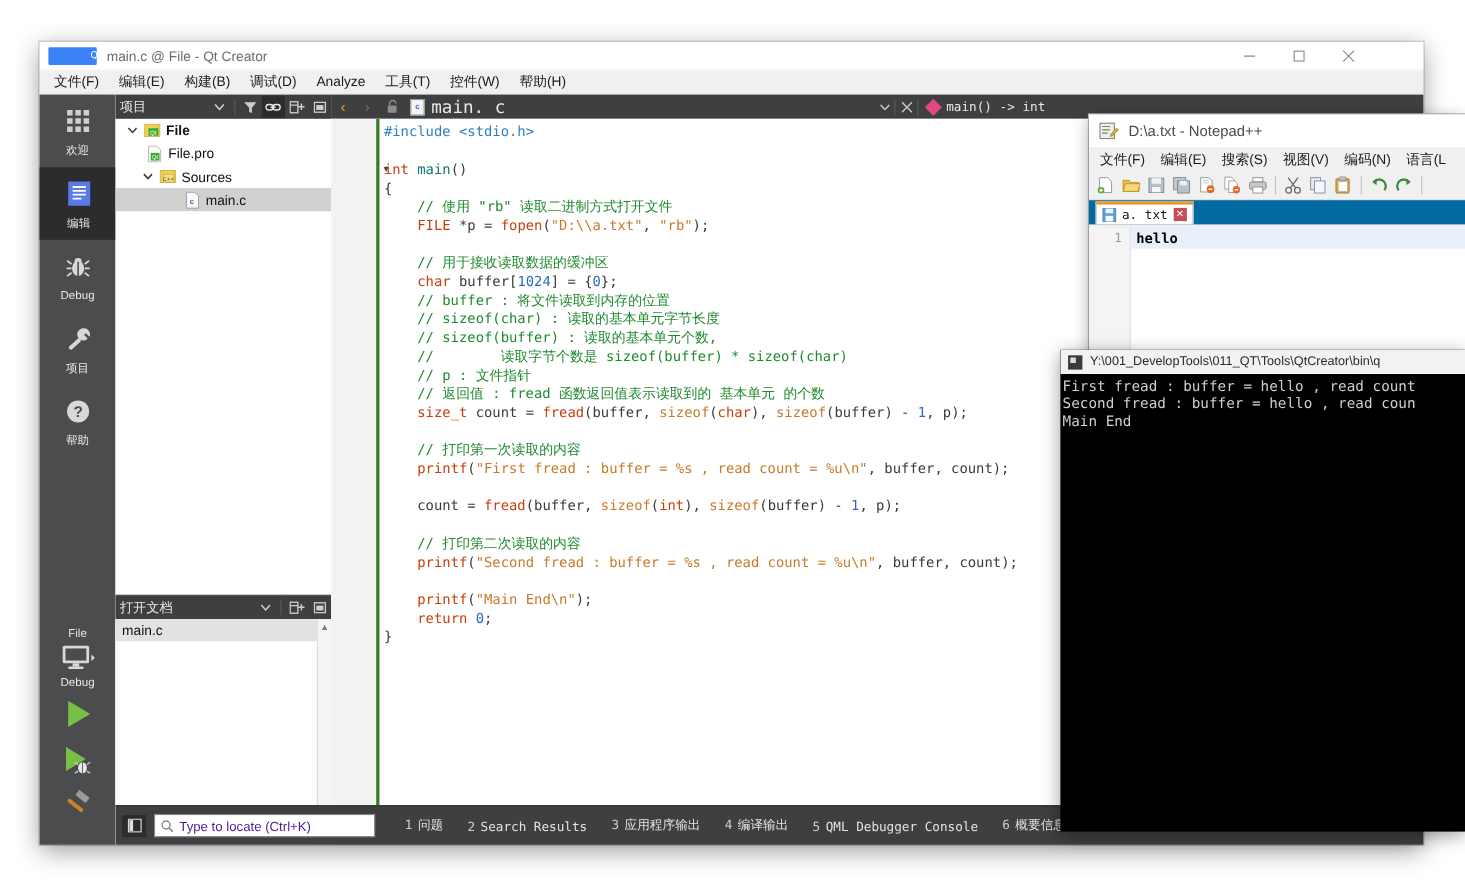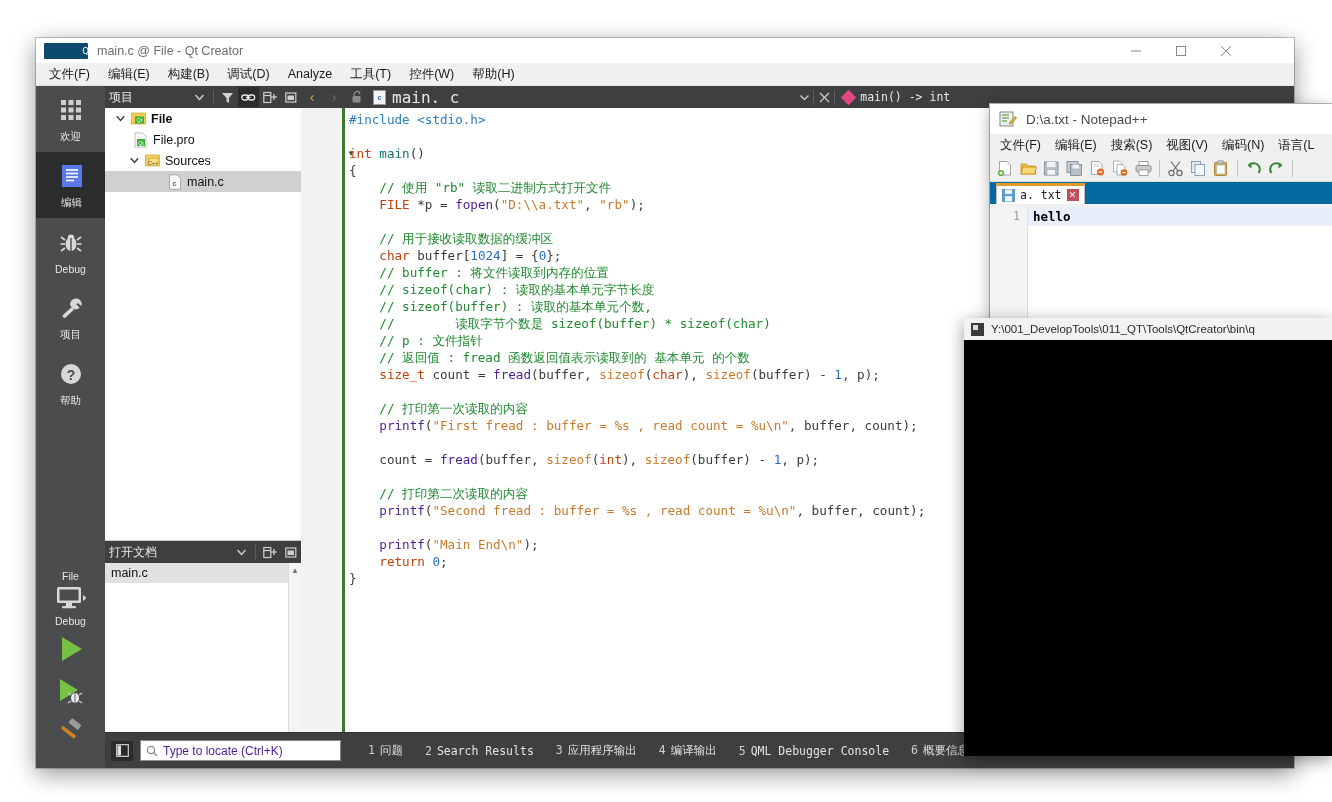--- a/index.html
+++ b/index.html
@@ -22,21 +22,21 @@
   
   #qt-titlebar {
     height: 26px;
     background: #ffffff;
     display: flex; align-items: center;
     border-bottom: 1px solid #f2f2f2;
     position: relative;
   }
   #qt-app-icon {
     width: 16px; height: 16px; margin-left: 8px;
-    background: #0c4a6e;
+    background: #3b82f6;
     color: #fff; font-size: 8.5px; font-weight: normal;
     display: flex; align-items: center; justify-content: center;
     font-family: "DejaVu Sans", sans-serif;
     border-radius: 1px;
     letter-spacing: -0.5px;
     padding-left: 44px;
   }
   #qt-title-text {
     margin-left: 9px; font-size: 12.5px; color: #6c6c6c;
     font-family: "Liberation Sans", sans-serif;
@@ -181,21 +181,21 @@
   #code-text {
     position: absolute; left: 48px; top: 0; right: 0;
     font-family: "DejaVu Sans Mono", monospace;
     font-size: 12.6px; line-height: 17px;
     white-space: pre;
   }
   .cl { height: 17px; }
   .k  { color: #c2410c; }
   .cm { color: #1f8a2f; }      
   .st { color: #c87a2a; }      
-  .fn { color: #4c1d95; }      
+  .fn { color: #c2410c; }      
   .nm { color: #0f766e; }
   .num{ color: #2a6bbf; }
   .op { color: #3a3a3a; }
   .pp { color: #2a7fbf; }      
 
   
   #qt-status {
     position: absolute; left: 69px; right: 0; bottom: 0; height: 36px;
     background: #3d3f41;
     display: flex; align-items: center;
@@ -849,13 +849,18 @@
       </div>
     </div>
   </div>
 </div>
 
 <div id="console">
   <div id="console-title">
     <div id="console-ico"></div>
     <div id="console-title-text">Y:\001_DevelopTools\011_QT\Tools\QtCreator\bin\q</div>
   </div>
+  <div id="console-body">
+    <div class="cline">First fread : buffer = hello , read count</div>
+    <div class="cline">Second fread : buffer = hello , read coun</div>
+    <div class="cline">Main End</div>
+  </div>
 </div>
 
 </body></html>

